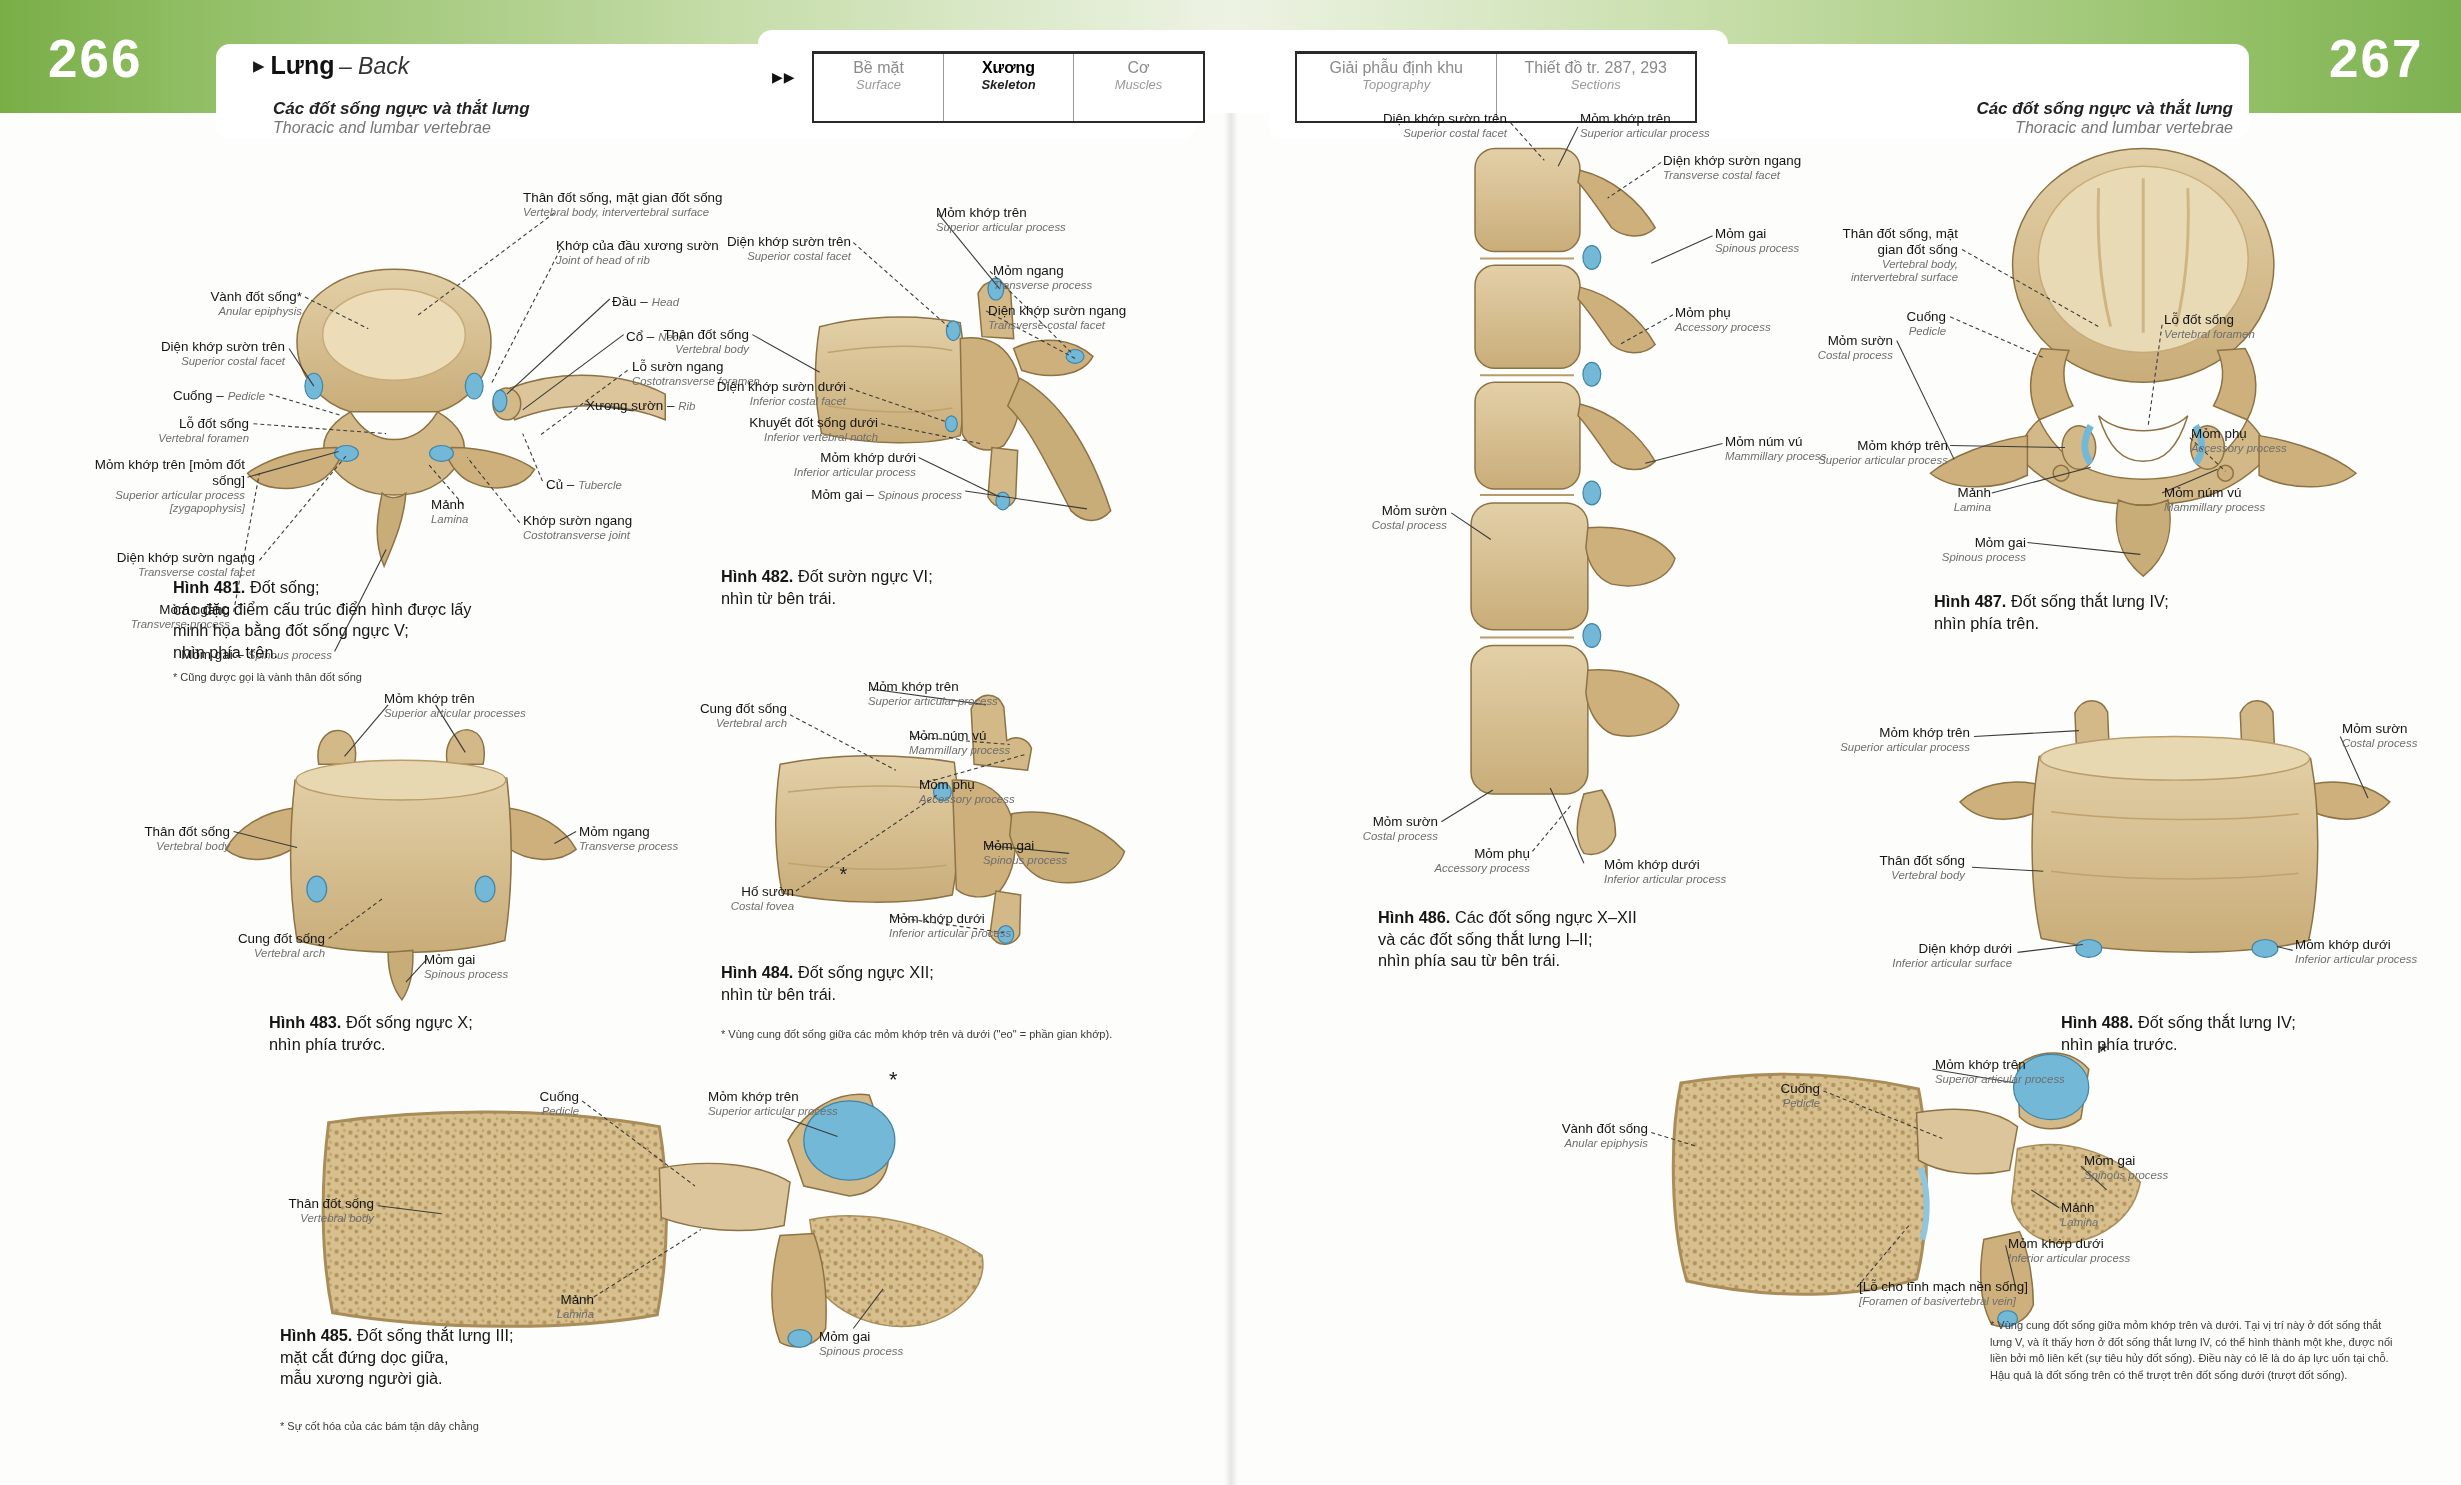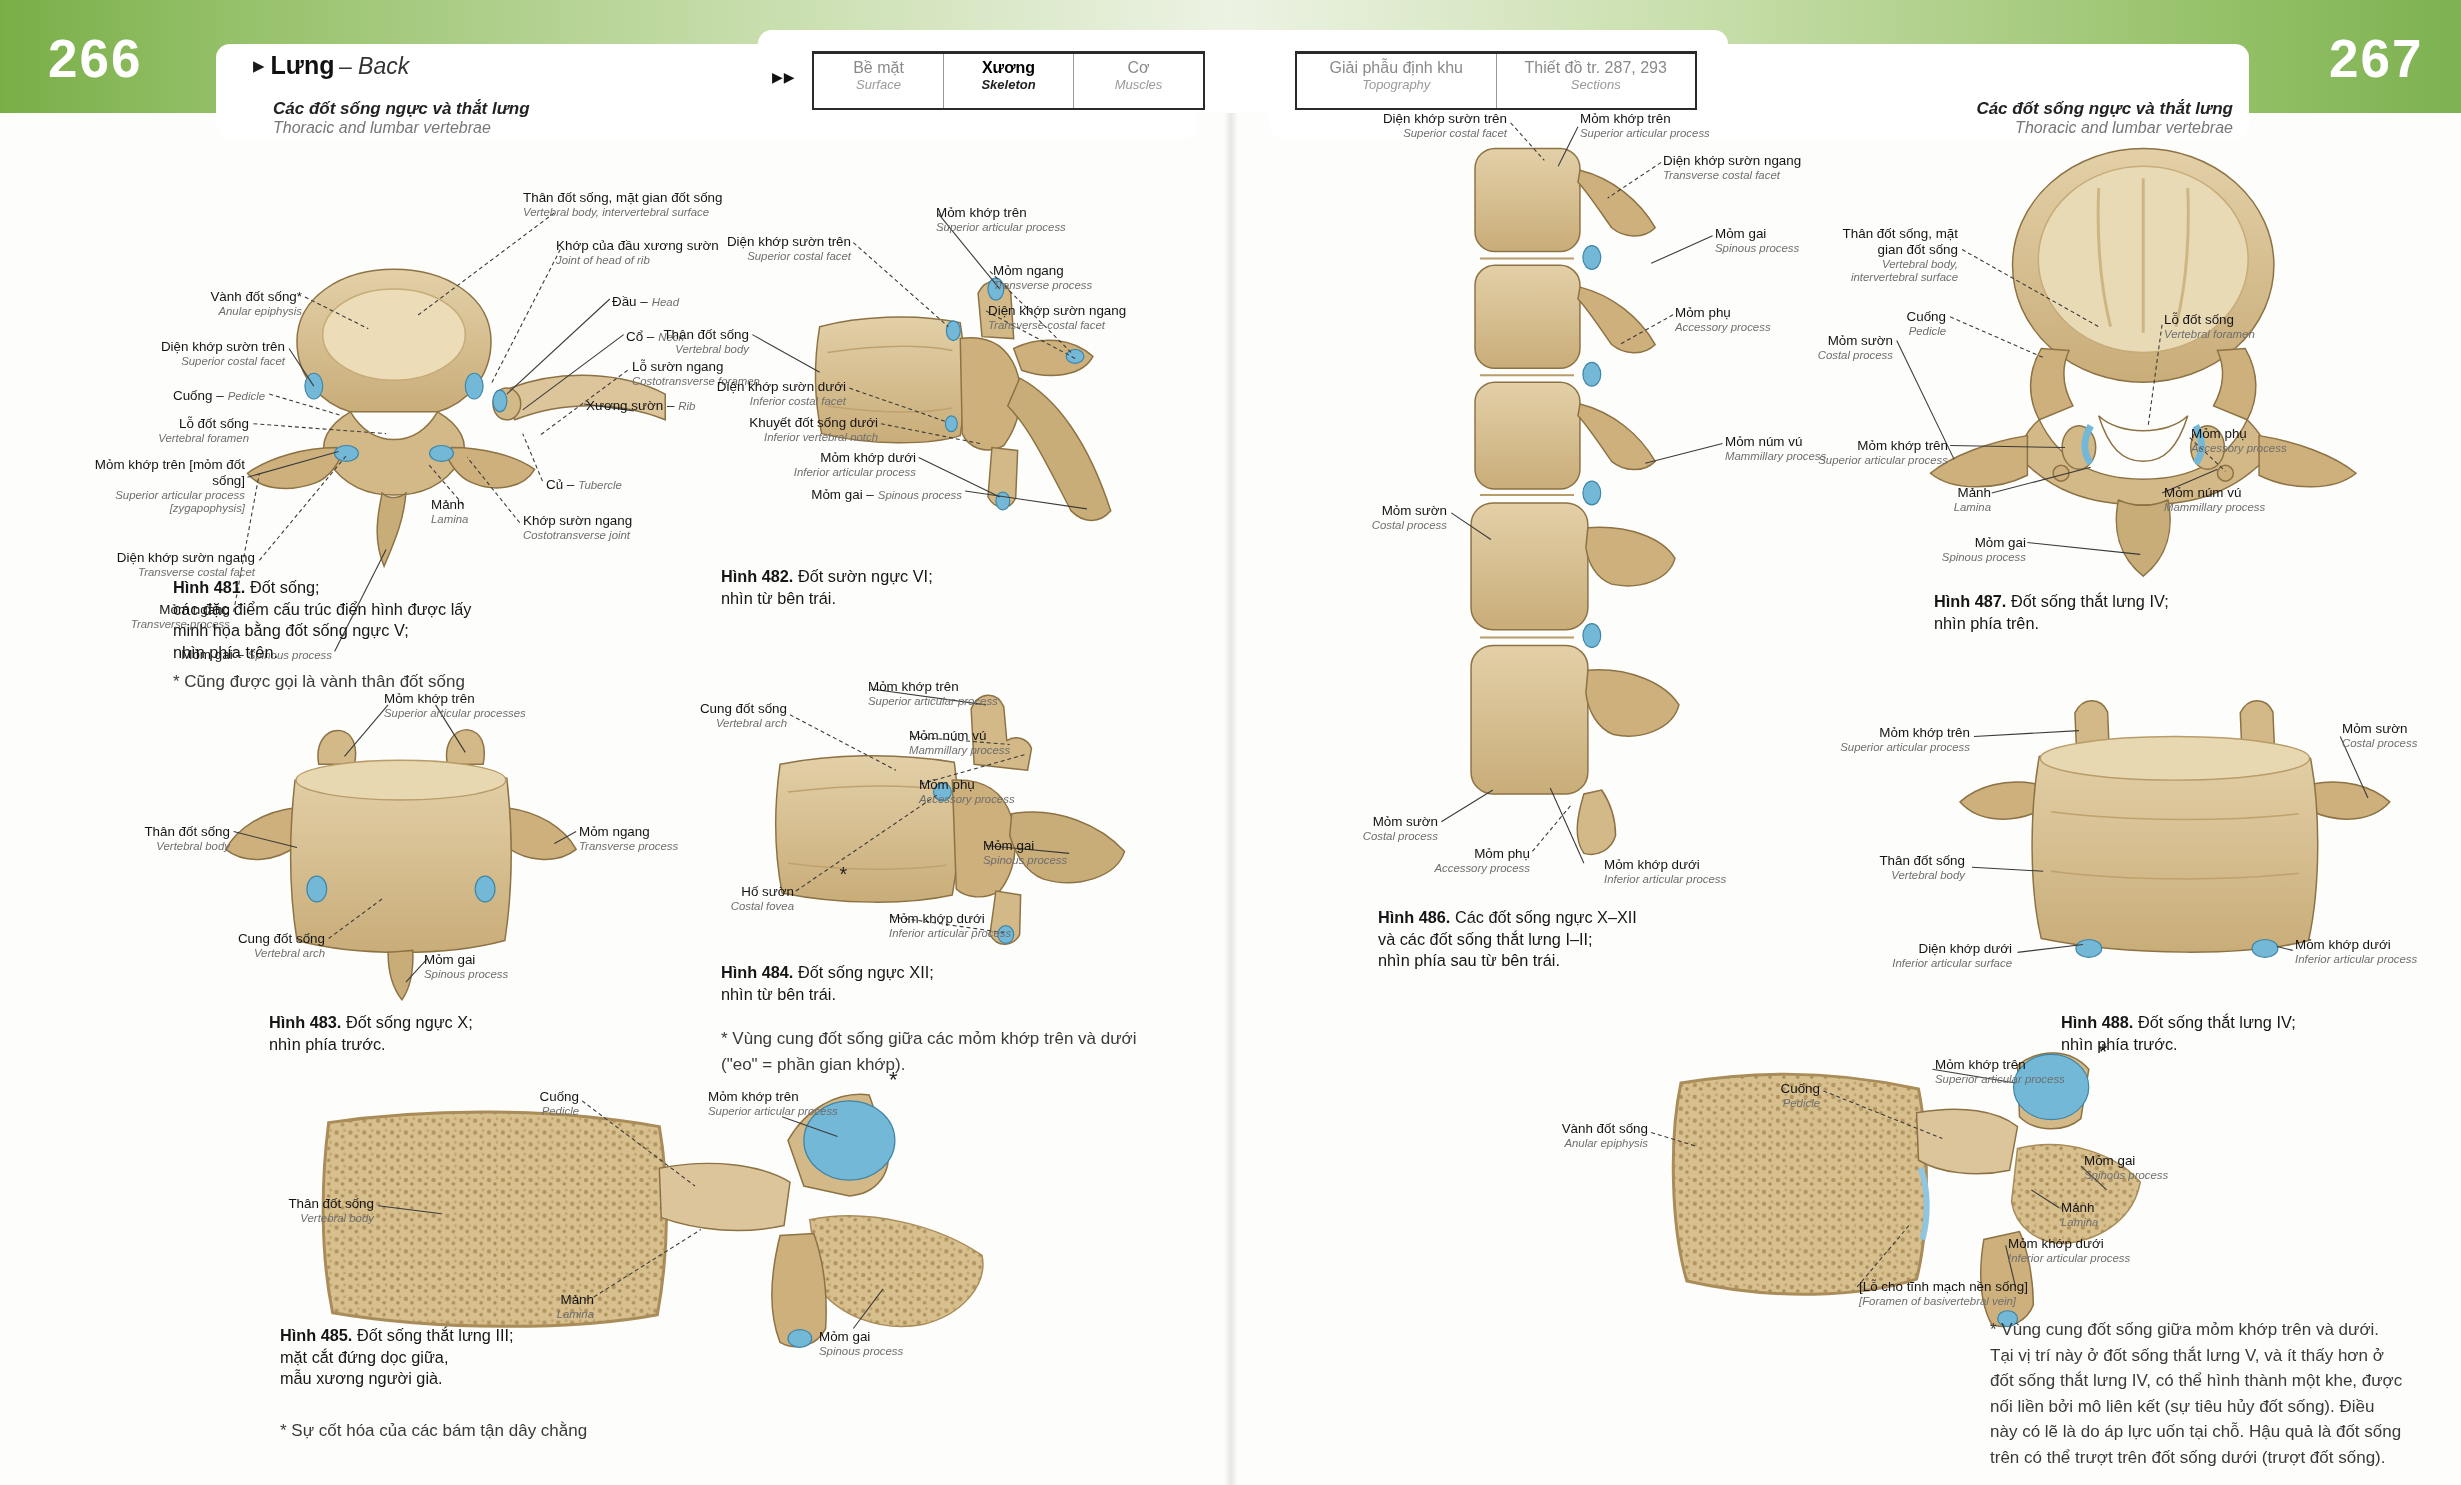--- a/index.html
+++ b/index.html
@@ -10,40 +10,40 @@
         background:linear-gradient(90deg,#79ae47 0%,#94c068 9%,#c6ddaa 30%,#edf3e4 50%,#c6dda8 70%,#93c066 91%,#7db151 100%);}
   .pagecard{position:absolute;top:44px;height:95px;background:#fff;border-radius:14px;}
   .pagenum{position:absolute;top:28px;font-size:53px;font-weight:bold;color:#fff;letter-spacing:2px;}
   .titleblock{position:absolute;}
   .marker{font-size:15px;vertical-align:3px;margin-right:6px;}
   .ttl-vi{font-size:25px;font-weight:bold;color:#111;}
   .ttl-en{font-size:23px;font-style:italic;color:#333;font-weight:normal;}
   .sub-vi{font-size:17px;font-style:italic;font-weight:bold;color:#222;}
   .sub-en{font-size:16px;font-style:italic;color:#777;}
   .arrows{position:absolute;font-size:14px;color:#111;letter-spacing:1px;}
-  .tabgroup{position:absolute;top:51px;height:59px;display:flex;background:#fff;
+  .tabgroup{position:absolute;top:51px;height:72px;display:flex;background:#fff;
             border:2px solid #2a2a2a;border-top-width:3px;box-sizing:border-box;}
   .tab{flex:1;text-align:center;padding-top:5px;border-left:1px solid #999;box-sizing:border-box;}
   .tab:first-child{border-left:none;}
   .tab .tvi{font-size:16px;color:#8a8a8a;}
   .tab .ten{font-size:13px;font-style:italic;color:#9a9a9a;}
   .tab.active .tvi{color:#000;font-weight:bold;}
   .tab.active .ten{color:#222;font-weight:bold;}
   .gutter{position:absolute;left:1224px;top:113px;width:14px;height:1372px;
           background:linear-gradient(90deg,rgba(0,0,0,0),rgba(0,0,0,.09),rgba(0,0,0,0));}
   
   .lbl{position:absolute;white-space:nowrap;line-height:1.18;}
   .lbl .vi{font-size:13.4px;color:#141414;}
   .lbl .en{font-size:11.4px;font-style:italic;color:#6e6e6e;}
   .lbl.r{transform:translateX(-100%);text-align:right;}
   .lbl.inline .vi,.lbl.inline .en{display:inline;}
   .lbl.inline .en{margin-left:4px;}
   .lbl.wrap{white-space:normal;}
   .cap{position:absolute;font-size:16.3px;line-height:1.32;color:#161616;}
-  .foot{position:absolute;font-size:17px;color:#3a3a3a;line-height:1.5;}
+  .foot{position:absolute;font-size:11px;color:#3a3a3a;line-height:1.5;}
   svg .facet{fill:#74b8d8;stroke:#3f85a6;stroke-width:1.2;}
   svg .ld{stroke:#3a3a3a;stroke-width:1.1;fill:none;}
   svg .ldd{stroke:#3a3a3a;stroke-width:1.1;fill:none;stroke-dasharray:4 3;}
 </style>
 </head>
 <body>
 
 <div id="canvas">
 
   <div class="band"></div>

